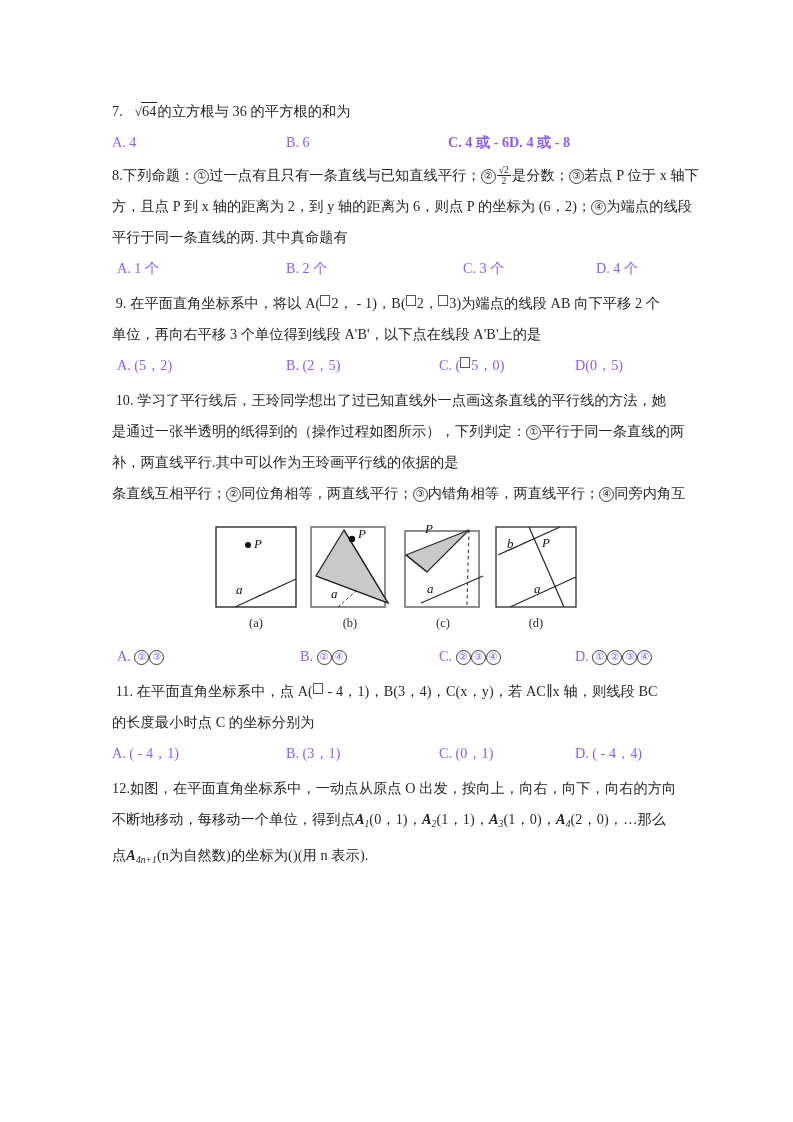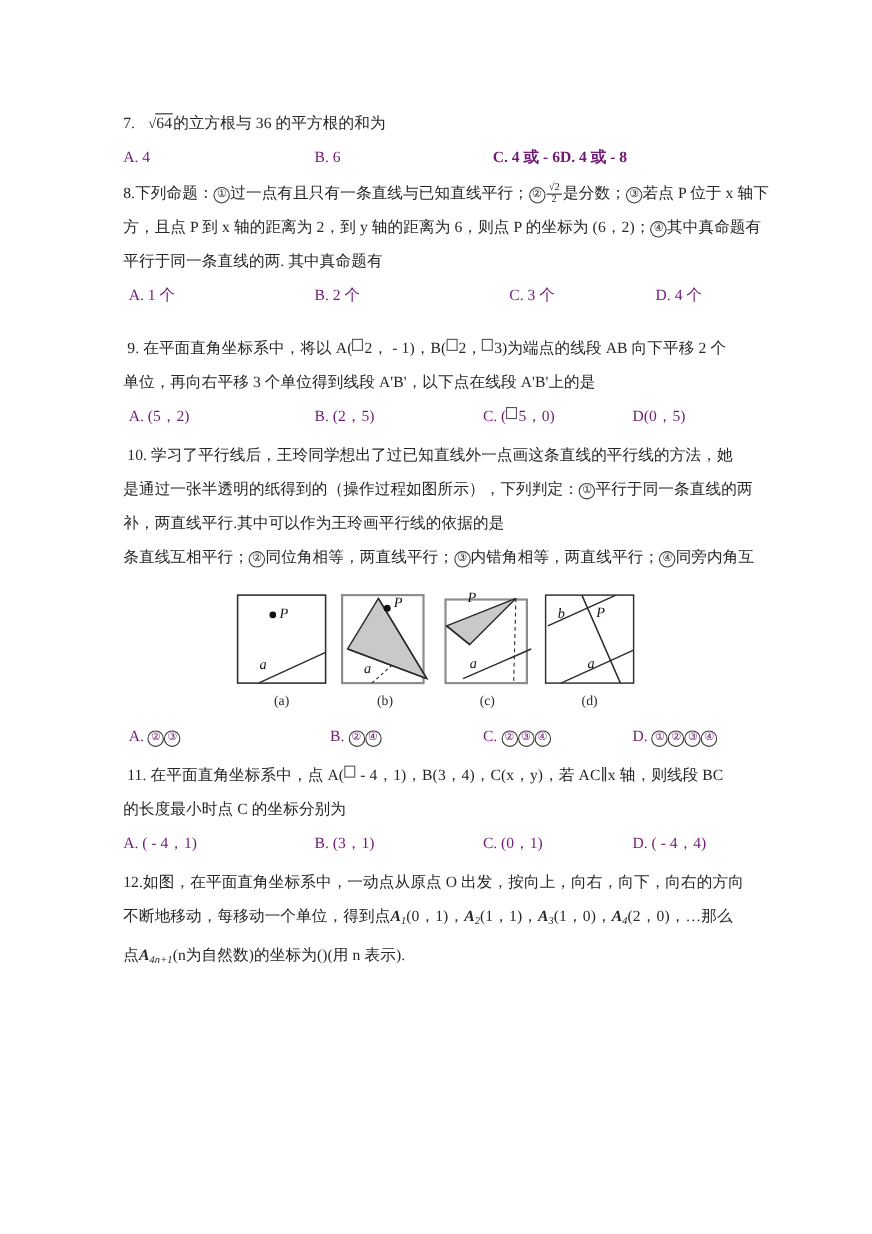--- a/index.html
+++ b/index.html
@@ -34,21 +34,21 @@
     letter-spacing: 0.1px;
     white-space: nowrap;
   }
   .qnum { }
 
   
   .opts {
     display: block;
     font-size: 14.2px;
     line-height: 31px;
-    color: #701a75;
+    color: #8b5cf6;
     position: relative;
     height: 31px;
   }
   .opt {
     position: absolute;
     top: 0;
     white-space: nowrap;
   }
 
   
@@ -144,31 +144,31 @@
     <div class="opts">
       <span class="opt" style="left:0px;">A. 4</span>
       <span class="opt" style="left:174px;">B. 6</span>
       <span class="opt" style="left:336px;font-weight:bold;">C. 4 或 - 6D. 4 或 - 8</span>
     </div>
 
     <div class="qline" style="margin-top:2px;">
       <span>8.</span><span>下列命题：</span><span class="circnum">①</span><span>过一点有且只有一条直线与已知直线平行；</span><span class="circnum">②</span><span class="frac"><span class="num">√2</span><span class="den">2</span></span><span>是分数；</span><span class="circnum">③</span><span>若点 P 位于 x 轴下</span>
     </div>
     <div class="qline">
-      <span>方，且点 P 到 x 轴的距离为 2，到 y 轴的距离为 6，则点 P 的坐标为 (6，2)；</span><span class="circnum">④</span><span>其中真命题有</span>
+      <span>方，且点 P 到 x 轴的距离为 2，到 y 轴的距离为 6，则点 P 的坐标为 (6，2)；</span><span class="circnum">④</span><span>为端点的线段</span>
     </div>
     <div class="qline">平行于同一条直线的两. 其中真命题有</div>
     <div class="opts">
       <span class="opt" style="left:5px;">A. 1 个</span>
       <span class="opt" style="left:174px;">B. 2 个</span>
       <span class="opt" style="left:351px;">C. 3 个</span>
       <span class="opt" style="left:484px;">D. 4 个</span>
     </div>
 
-    <div class="qline" style="margin-top:17px;">
+    <div class="qline" style="margin-top:4px;">
       &nbsp;<span>9.</span>&nbsp;<span>在平面直角坐标系中，将以 A(</span><span class="boxglyph"></span><span>2，  - 1)，B(</span><span class="boxglyph"></span><span>2，</span><span class="boxglyph"></span><span>3)为端点的线段 AB 向下平移 2 个</span>
     </div>
     <div class="qline">单位，再向右平移 3 个单位得到线段 A'B'，以下点在线段 A'B'上的是</div>
     <div class="opts">
       <span class="opt" style="left:5px;">A. (5，2)</span>
       <span class="opt" style="left:174px;text-align:center;">B. (2，5)</span>
       <span class="opt" style="left:327px;"><span>C. (</span><span class="boxglyph"></span><span>5，0)</span></span>
       <span class="opt" style="left:463px;">D(0，5)</span>
     </div>
 

